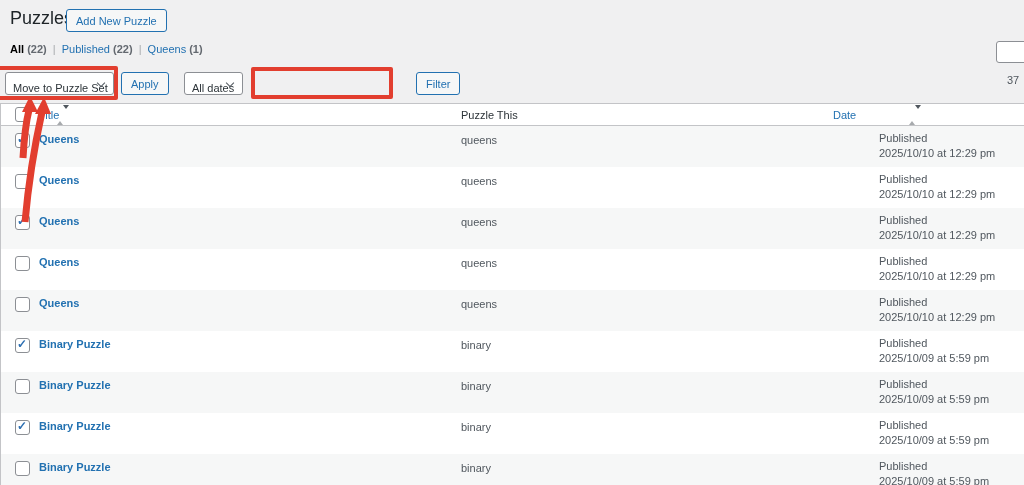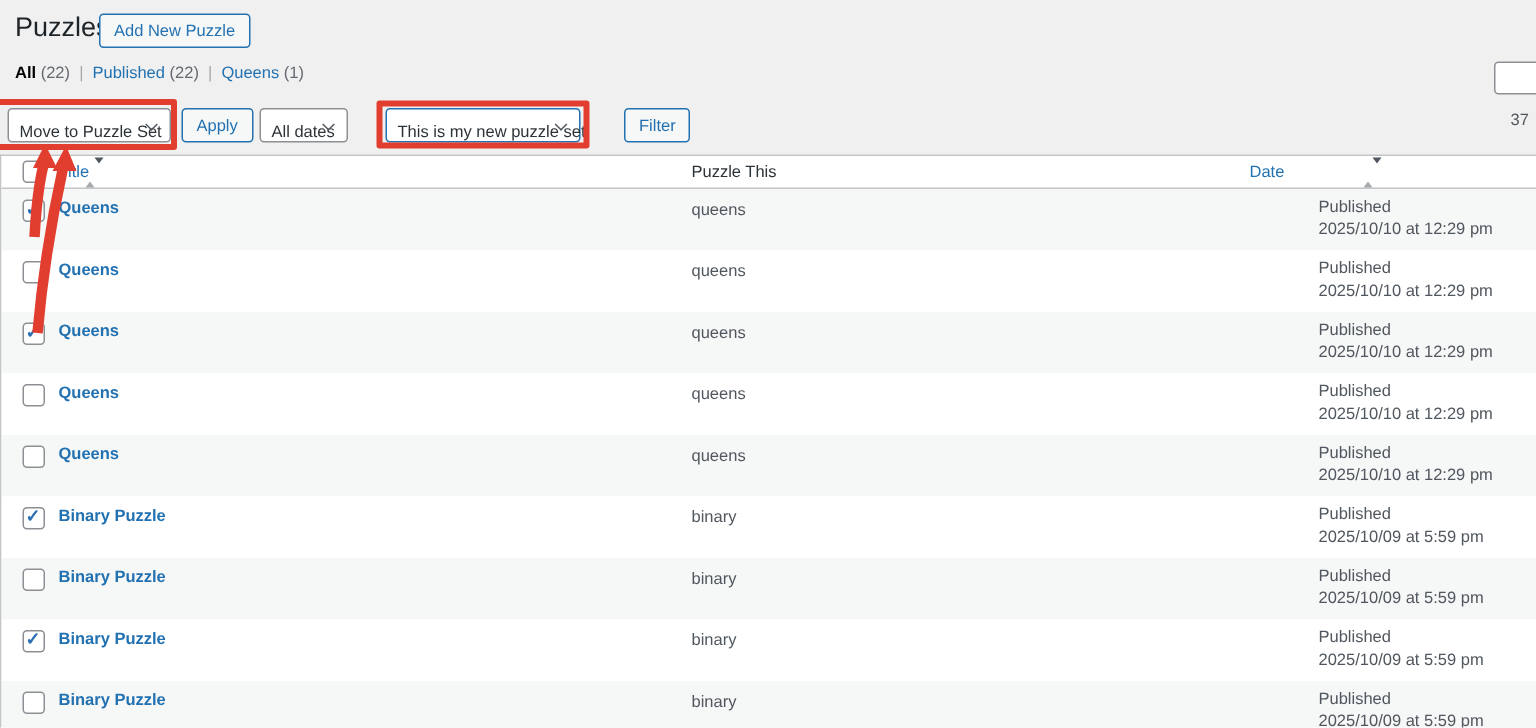--- a/index.html
+++ b/index.html
@@ -15,42 +15,42 @@
   .btn {
     display: inline-flex; align-items: center; justify-content: center;
     height: 23px; padding: 0 9px; background: #f6f7f7;
     border: 1px solid #2271b1; border-radius: 3px;
     color: #2271b1; font-size: 11px; cursor: pointer; white-space: nowrap;
   }
   .add-new-btn { position: absolute; left: 66px; top: 9px; }
   .views { position: absolute; left: 10px; top: 43px; font-size: 11px; color: #646970; }
   .views .current { font-weight: 700; color: #000; }
   .views a { color: #2271b1; text-decoration: none; cursor: pointer; }
-  .views .count { color: #646970; font-weight: 400; }
+  .views .count { color: #646970; font-weight: 700; }
   .views .sep { color: #a7aaad; margin: 0 3px; }
   .search-input {
     position: absolute; left: 996px; top: 41px; width: 70px; height: 22px;
     background: #fff; border: 1px solid #8c8f94; border-radius: 3px;
     font-size: 11px; padding: 0 5px; color: #2c3338;
   }
   .items-count { position: absolute; left: 1007px; top: 74px; color: #50575e; }
   .select {
     position: absolute; height: 23px; background: #fff;
     border: 1px solid #8c8f94; border-radius: 3px;
     color: #2c3338; font-size: 11px; padding: 0 22px 0 7px;
     display: flex; align-items: flex-end; cursor: pointer; white-space: nowrap;
   }
   .select .chev {
     position: absolute; right: 9px; top: 7px; width: 6px; height: 6px;
     border-right: 1.5px solid #50575e; border-bottom: 1.5px solid #50575e;
     transform: rotate(45deg);
   }
   .bulk-select { left: 5px; top: 72px; width: 109px; }
   .apply-btn { position: absolute; left: 121px; top: 72px; }
-  .dates-select { left: 173px; top: 72px; width: 59px; }
+  .dates-select { left: 184px; top: 72px; width: 59px; }
   .set-select { left: 257px; top: 72px; width: 130px; border: 1.5px solid #2271b1; }
   .filter-btn { position: absolute; left: 416px; top: 72px; }
   .anno-box {
     position: absolute; border: 4px solid #e23e2f; border-radius: 2px; z-index: 6;
     pointer-events: none;
   }
   .anno-box-1 { left: -6px; top: 66px; width: 124px; height: 34px; }
   .anno-box-2 { left: 251px; top: 67px; width: 142px; height: 32px; }
   .anno-arrows { position: absolute; left: 0; top: 0; z-index: 5; pointer-events: none; }
   .list-table {
@@ -117,24 +117,20 @@
 
   <div class="select bulk-select">
     <span>Move to Puzzle Set</span>
     <span class="chev"></span>
   </div>
   <button class="btn apply-btn">Apply</button>
   <div class="select dates-select">
     <span>All dates</span>
     <span class="chev"></span>
   </div>
-  <div class="select set-select">
-    <span>This is my new puzzle set</span>
-    <span class="chev"></span>
-  </div>
   <button class="btn filter-btn">Filter</button>
 
   <div class="anno-box anno-box-1"></div>
   <div class="anno-box anno-box-2"></div>
 
   <div class="list-table">
     <div class="thead">
       <span class="cb"></span>
       <a class="col-link col-title">Title</a>
       <span class="sort-icon sort-title"><span class="tri-up"></span><span class="tri-down"></span></span>

